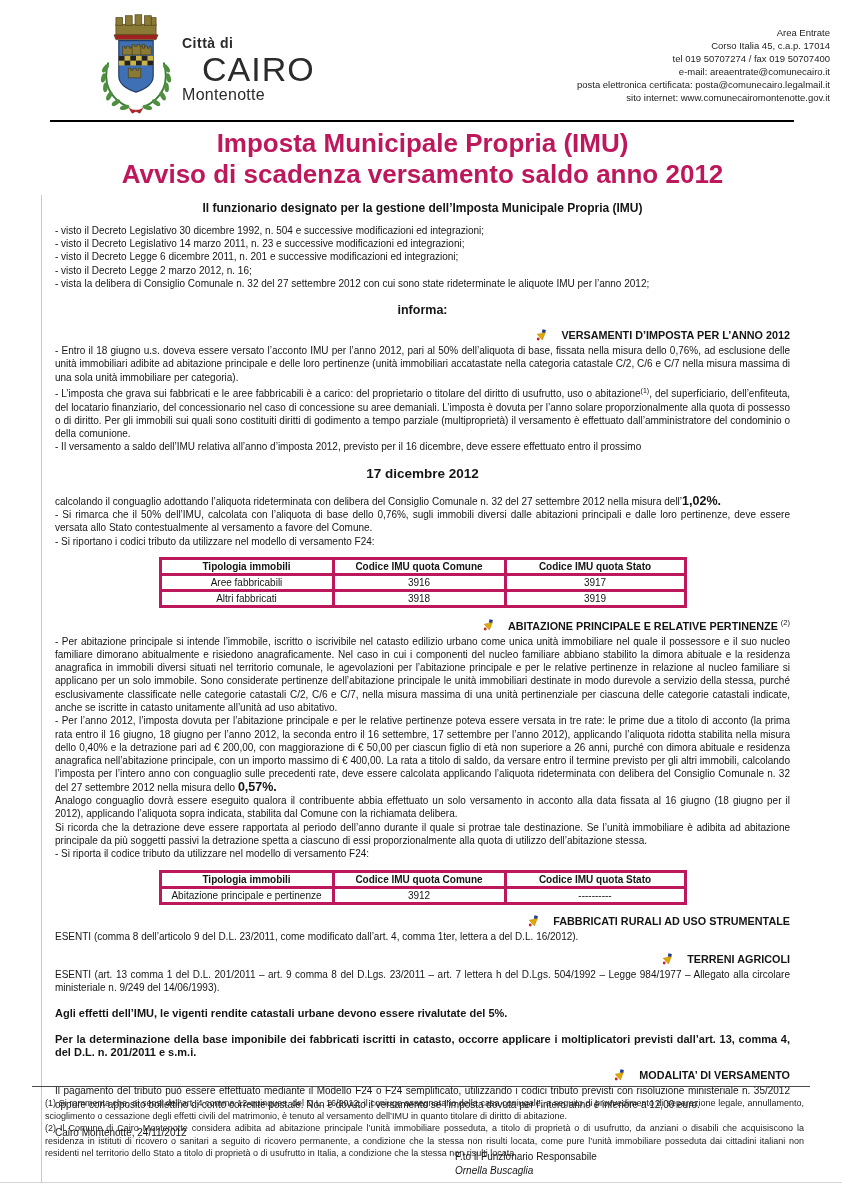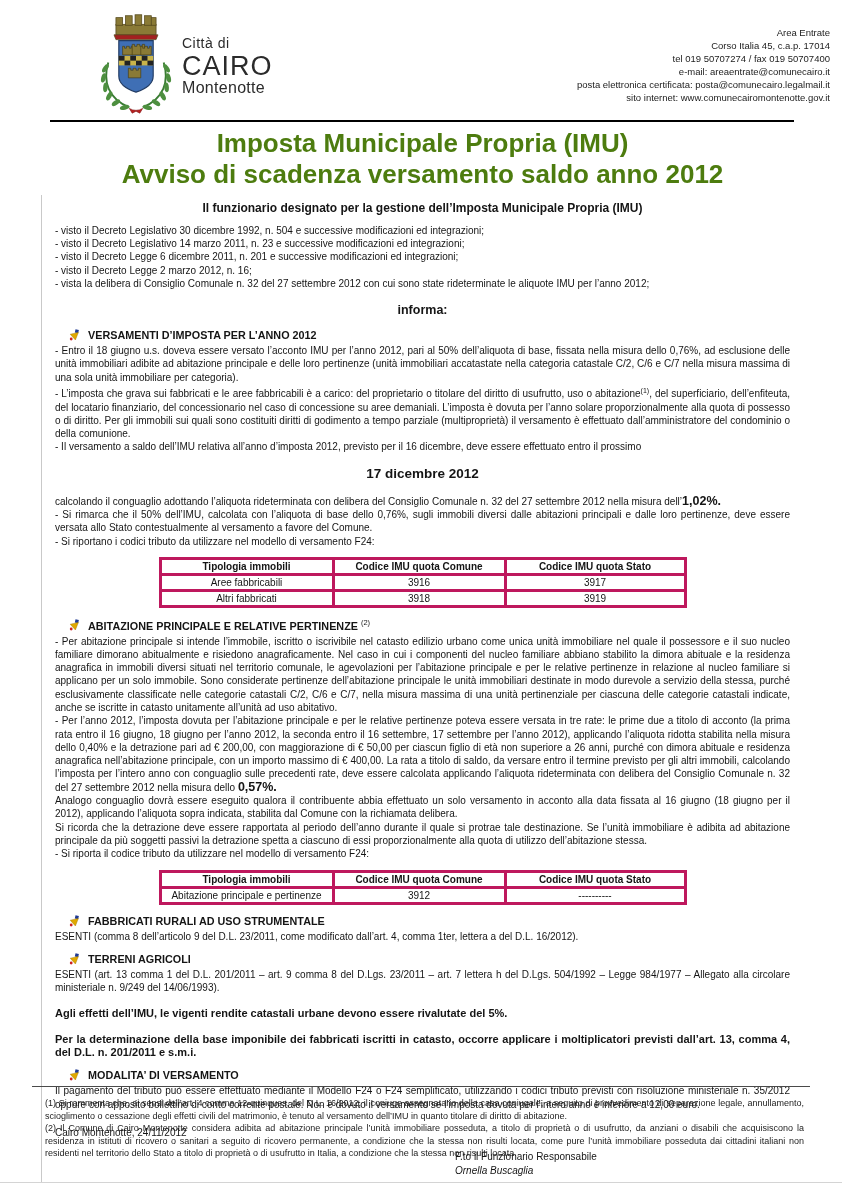--- a/index.html
+++ b/index.html
@@ -11,34 +11,34 @@
     -webkit-font-smoothing:antialiased;
   }
   .page { position:relative; width:842px; height:1190px; }
   .faint-left { position:absolute; left:41px; top:195px; height:988px; width:1px; background:#c9c9c9; }
   .faint-bottom { position:absolute; left:0; right:0; top:1182px; height:1px; background:#d4d4d4; }
 
   
   .header { position:relative; height:122px; }
   .crest { position:absolute; left:93px; top:12px; }
   .logo-text { position:absolute; left:182px; top:36px; line-height:1.05; color:#2b2b2b; }
-  .logo-citta { font-size:14px; letter-spacing:.5px; }
-  .logo-cairo { font-size:27px; letter-spacing:1px; margin-top:1px; }
+  .logo-citta { font-size:14px; letter-spacing:.5px;font-weight:bold; }
+  .logo-cairo { font-size:34px; letter-spacing:1px; margin-top:1px;margin-left:20px; }
   .logo-monte { font-size:16px; letter-spacing:.3px; }
   .contact { position:absolute; left:430px; top:26px; width:400px; text-align:right; font-size:9.5px; line-height:13px; color:#1c1c1c; }
   .rule-top { position:absolute; left:50px; right:48px; top:120px; border-top:2px solid #000; }
 
   
   .content { position:absolute; top:128px; left:55px; width:735px; }
-  .title { text-align:center; font-weight:bold; font-size:26px; line-height:31px; color:#4d7c0f; }
+  .title { text-align:center; font-weight:bold; font-size:26px; line-height:31px; color:#be185d; }
   .subtitle { text-align:center; font-weight:bold; font-size:12px; margin-top:11px; }
   .visti { margin-top:9px; font-size:10px; line-height:13.2px; }
   .informa { text-align:center; font-weight:bold; font-size:12.5px; margin:13px 0 12px 0; }
 
-  .section-heading { display:flex; align-items:center; gap:7px; margin:10px 0 3px 14px; font-weight:bold; font-size:10.8px; }
+  .section-heading { display:flex; align-items:center; gap:13px; margin:10px 0 3px 14px; font-weight:bold; font-size:10.8px;justify-content:flex-end; }
   .section-heading .sup { font-size:7.5px; vertical-align:super; font-weight:normal; }
   .para { font-size:10px; line-height:13.3px; text-align:justify; }
   .para sup { font-size:7px; }
   .big-bold { font-weight:bold; font-size:12.5px; }
   .date-line { text-align:center; font-weight:bold; font-size:13.5px; margin:12px 0 14px 0; }
 
   table.codes { border-collapse:collapse; margin:9px auto 10px auto; font-size:10px; }
   table.codes th, table.codes td { border:3px solid #be185d; text-align:center; padding:1px 4px; height:15px; }
   table.codes th { font-weight:bold; }
   table.codes .c1 { width:173px; } table.codes .c2 { width:172px; } table.codes .c3 { width:180px; }

